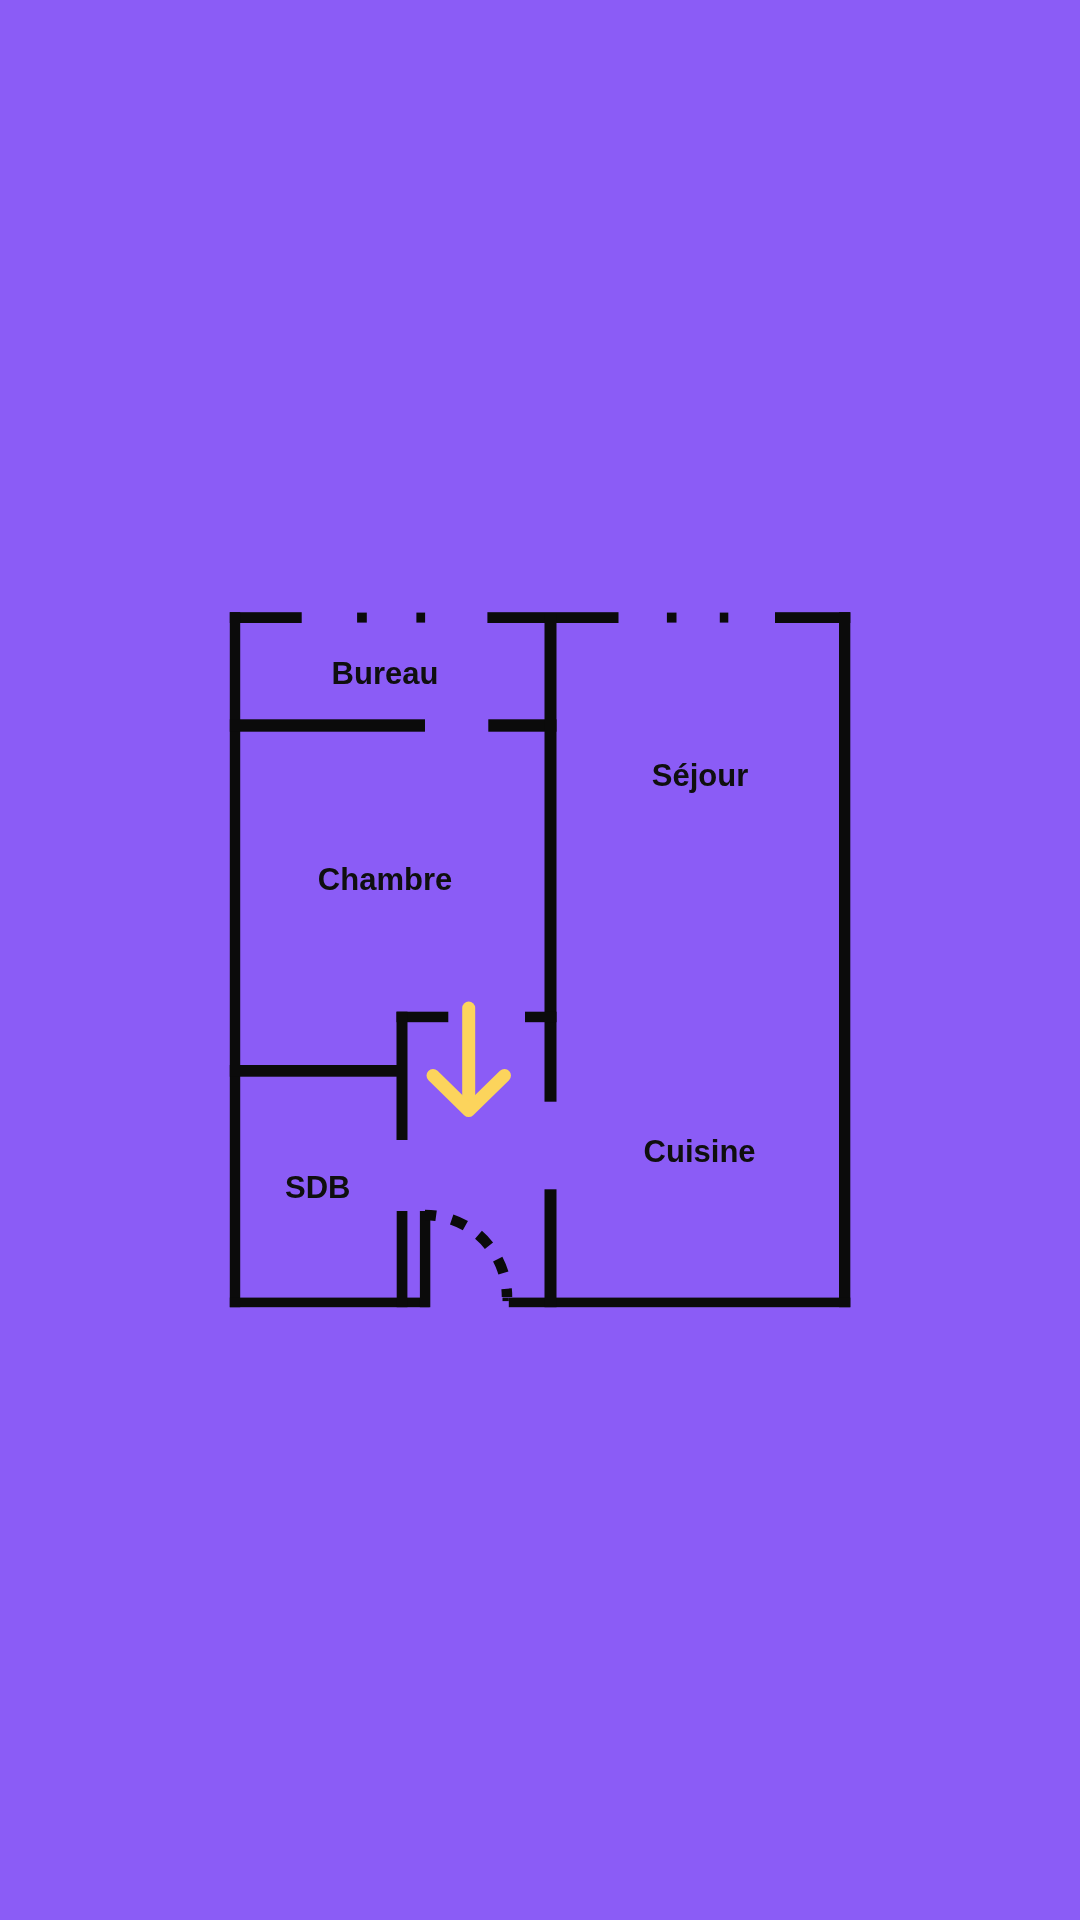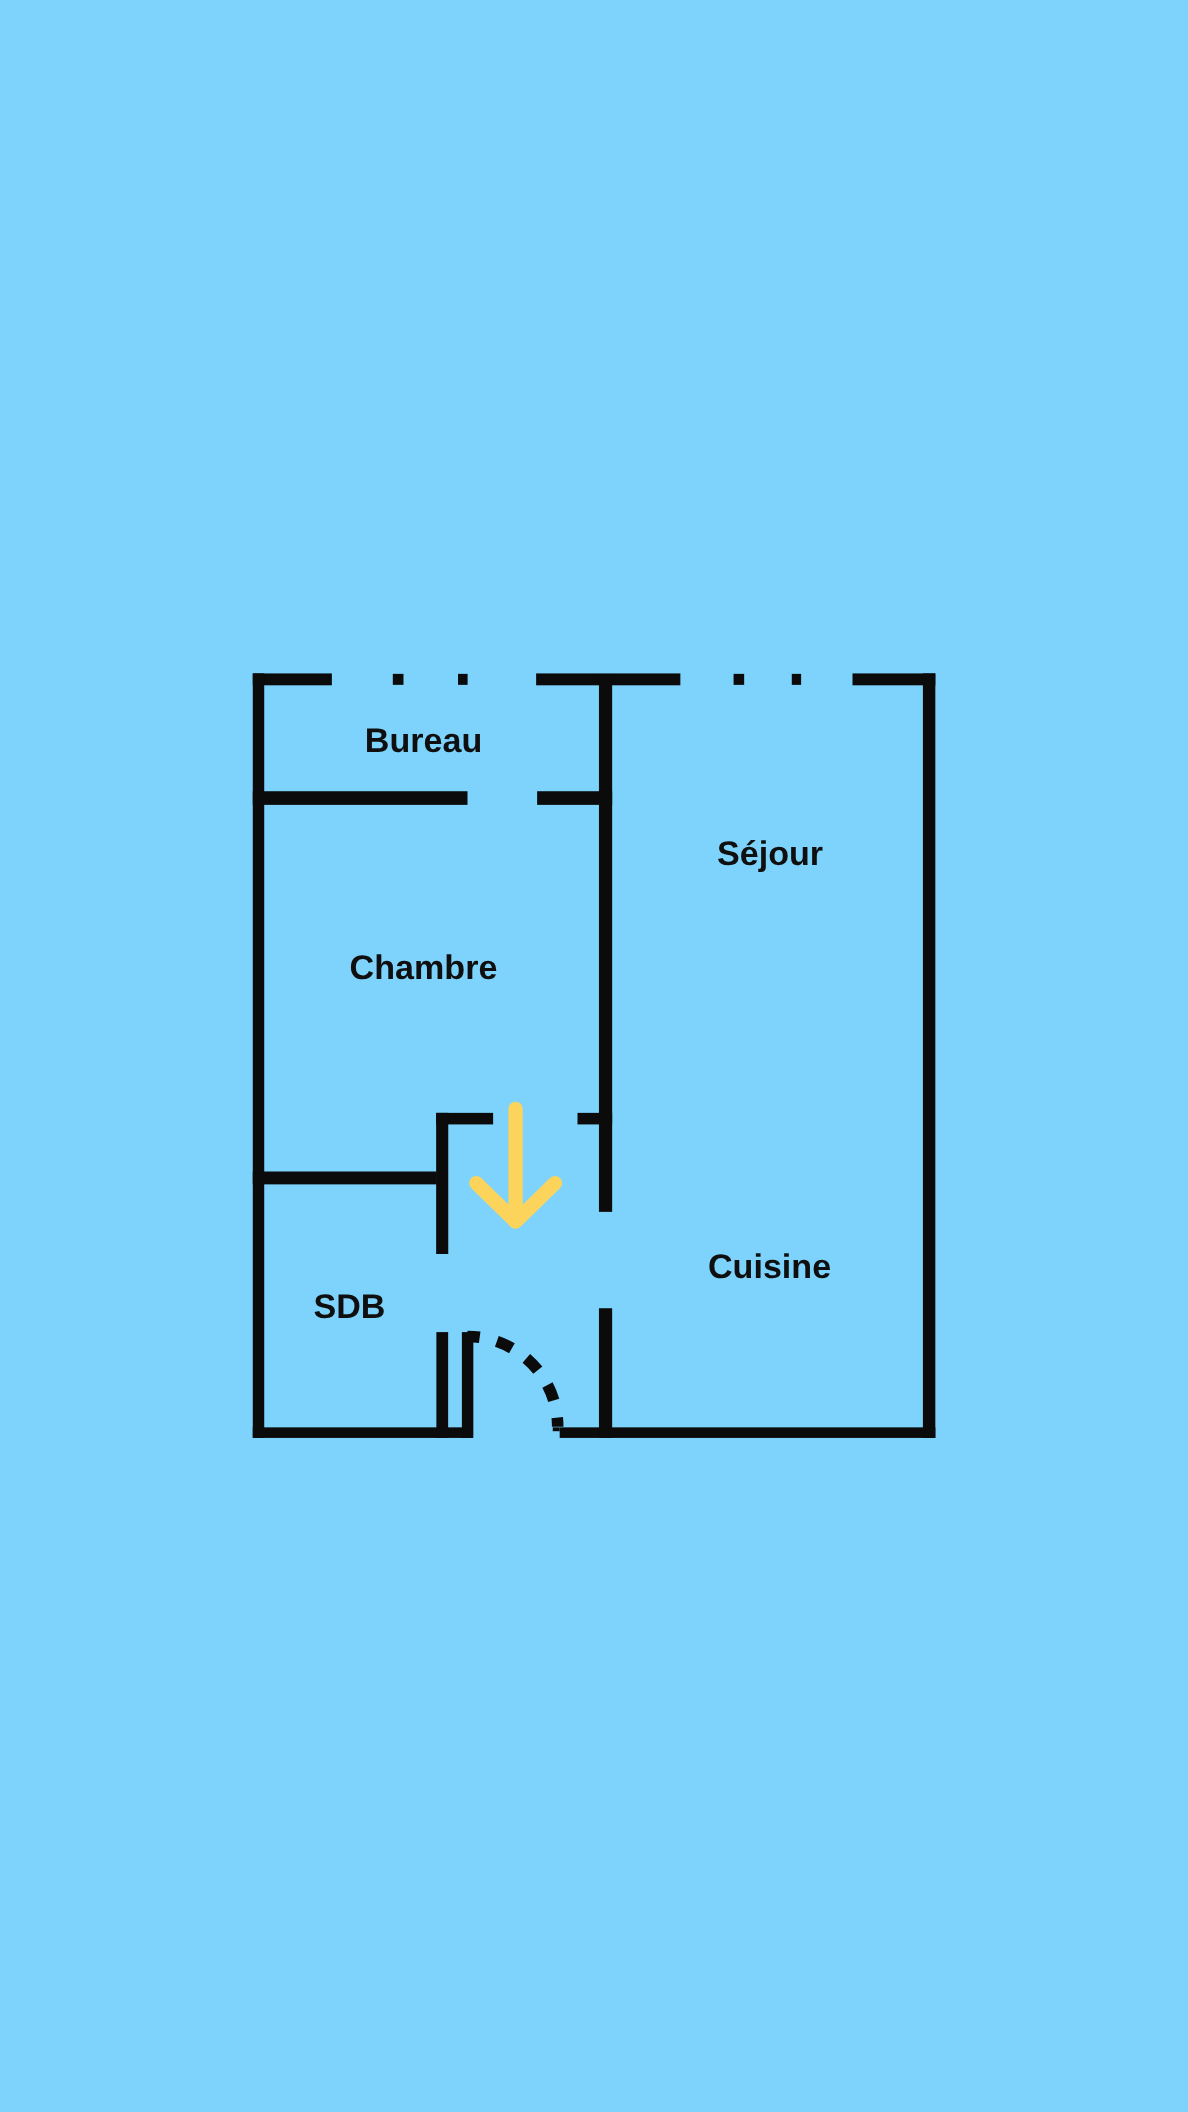--- a/index.html
+++ b/index.html
@@ -1,16 +1,16 @@
 <!DOCTYPE html>
 <html><head>
 <meta charset="utf-8">
 <style>
   html,body{margin:0;padding:0;background:#ffffff;}
-  .page{width:1080px;height:1920px;position:relative;background:#7dd3fc;overflow:hidden;}
+  .page{width:1080px;height:1920px;position:relative;background:#8b5cf6;overflow:hidden;}
   svg{position:absolute;left:0;top:0;}
   text{font-family:"Liberation Sans",sans-serif;font-weight:bold;fill:#0f0f0f;}
 </style>
 </head>
 <body>
 <div class="page">
 <svg width="1080" height="1920" viewBox="0 0 1080 1920">
 
   <rect x="229.8" y="612.2" width="71.9" height="10.8" fill="#0b0b0b"></rect>
 

